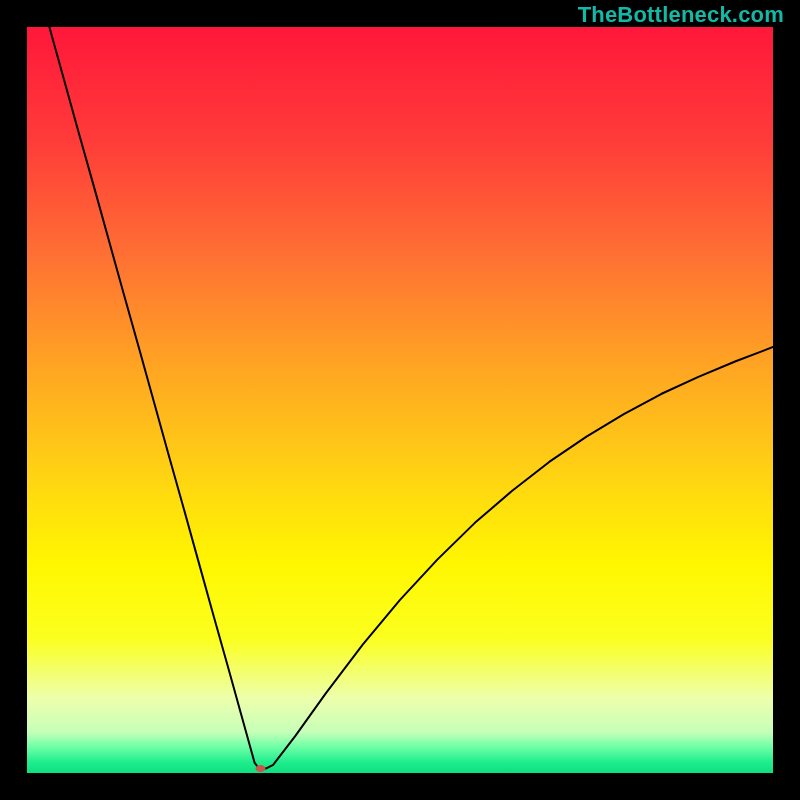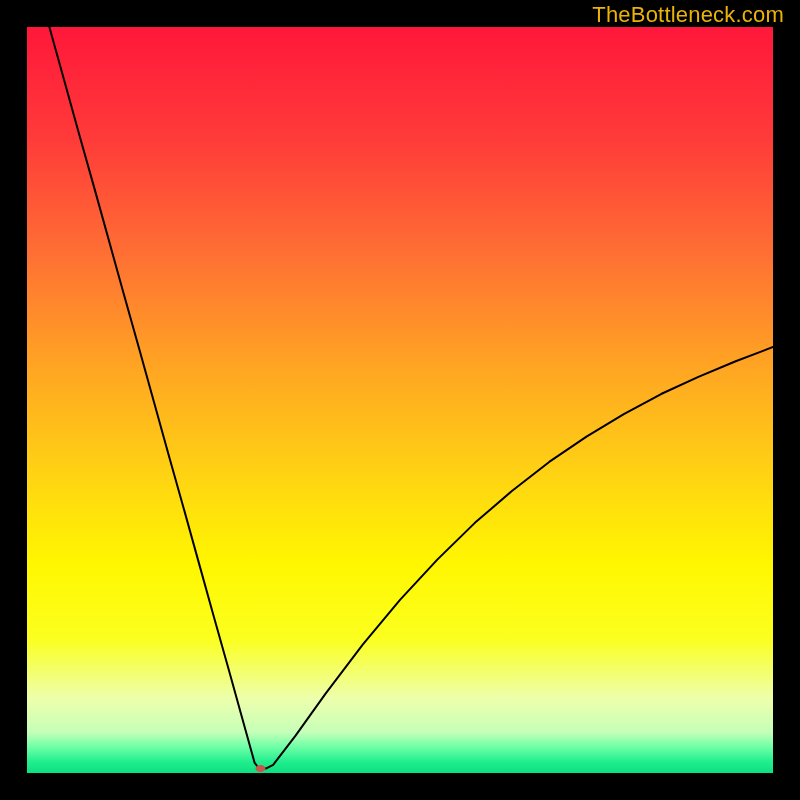--- a/index.html
+++ b/index.html
@@ -17,22 +17,22 @@
     top: 0;
     width: 800px;
     height: 800px;
     background: #000000;
   }
   .watermark {
     position: absolute;
     top: 2px;
     right: 16px;
     font-size: 22px;
-    font-weight: 400;
-    color: #eab308;
+    font-weight: 700;
+    color: #14b8a6;
     letter-spacing: 0.2px;
   }
   svg.plot {
     position: absolute;
     left: 27px;
     top: 27px;
     width: 746px;
     height: 746px;
     display: block;
   }

